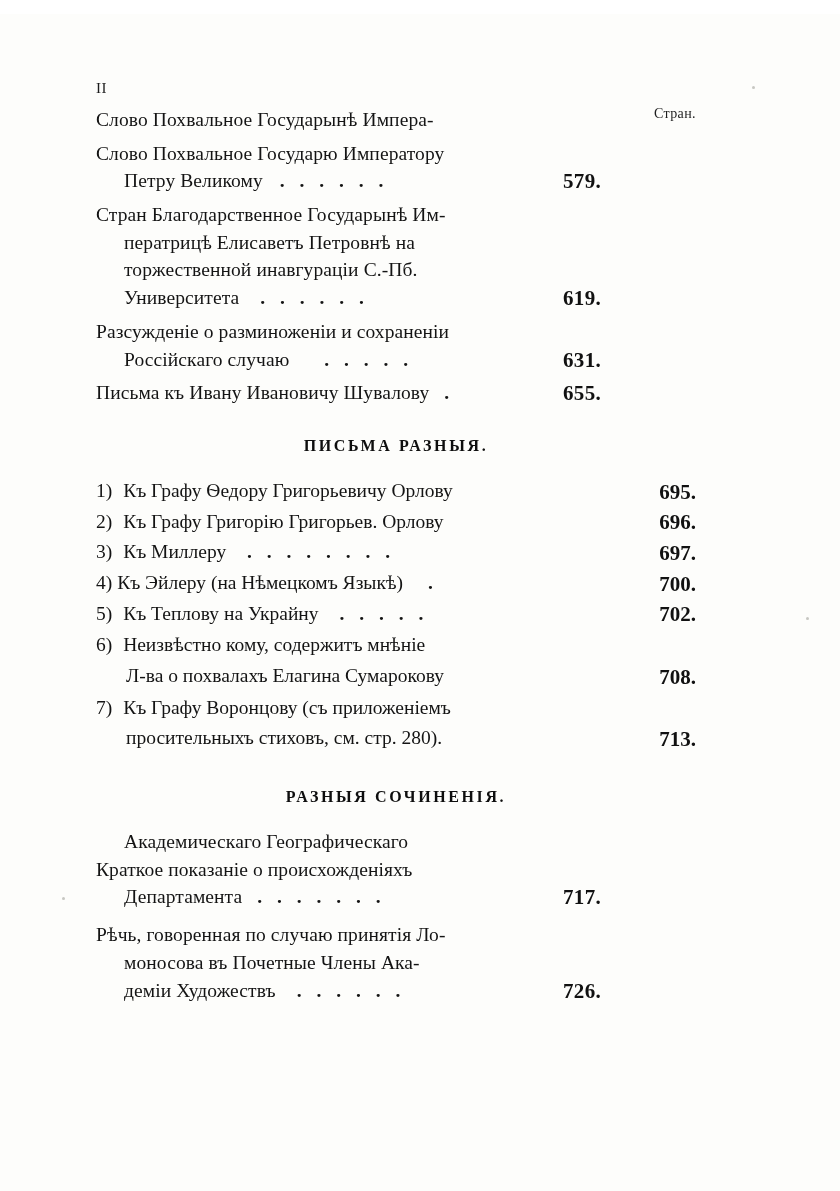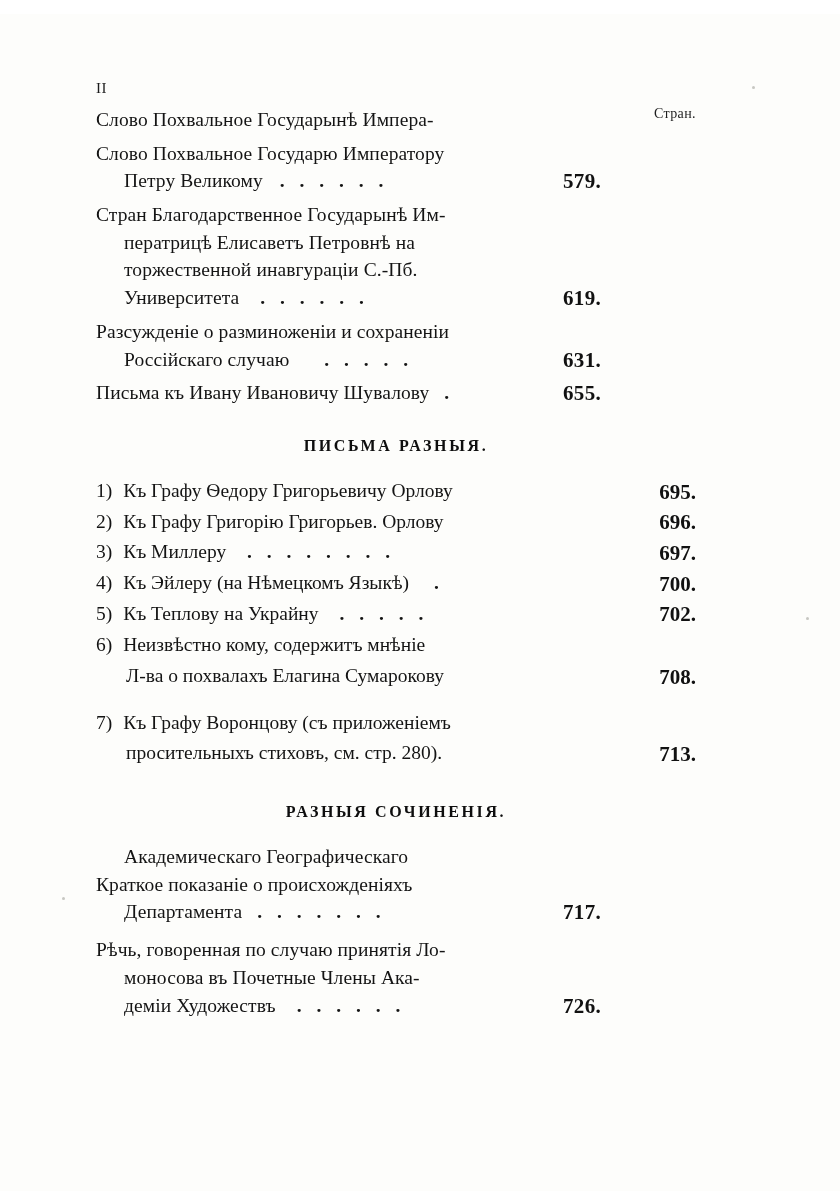--- a/index.html
+++ b/index.html
@@ -222,21 +222,21 @@
           <span>3)</span>
           <span style="margin-left:6px;">Къ Миллеру</span>
           <span class="leader" style="margin-left:16px;">.   .   .   .   .   .   .   .</span>
         </span>
         <span class="num">697.</span>
       </div>
 
       <div class="row">
         <span class="txt">
           <span>4)</span>
-          <span style="margin-left:6px;">Къ Эйлеру  (на Нѣмецкомъ Языкѣ)</span>
+          <span style="">Къ Эйлеру  (на Нѣмецкомъ Языкѣ)</span>
           <span class="leader" style="margin-left:20px;">.</span>
         </span>
         <span class="num">700.</span>
       </div>
 
       <div class="row">
         <span class="txt">
           <span>5)</span>
           <span style="margin-left:6px;">Къ Теплову на Украйну</span>
           <span class="leader" style="margin-left:16px;">.   .   .   .   .</span>
@@ -251,21 +251,21 @@
             <span style="margin-left:6px;">Неизвѣстно  кому,  содержитъ  мнѣніе</span>
           </span>
           <span class="num"></span>
         </div>
         <div class="row">
           <span class="txt sub">Л-ва о похвалахъ Елагина Сумарокову</span>
           <span class="num">708.</span>
         </div>
       </div>
 
-      <div style="margin-top:19px;">
+      <div style="margin-top:4px;">
         <div class="row">
           <span class="txt">
             <span>7)</span>
             <span style="margin-left:6px;">Къ Графу Воронцову (съ приложеніемъ</span>
           </span>
           <span class="num"></span>
         </div>
         <div class="row">
           <span class="txt sub">просительныхъ стиховъ, см. стр. 280).</span>
           <span class="num">713.</span>

